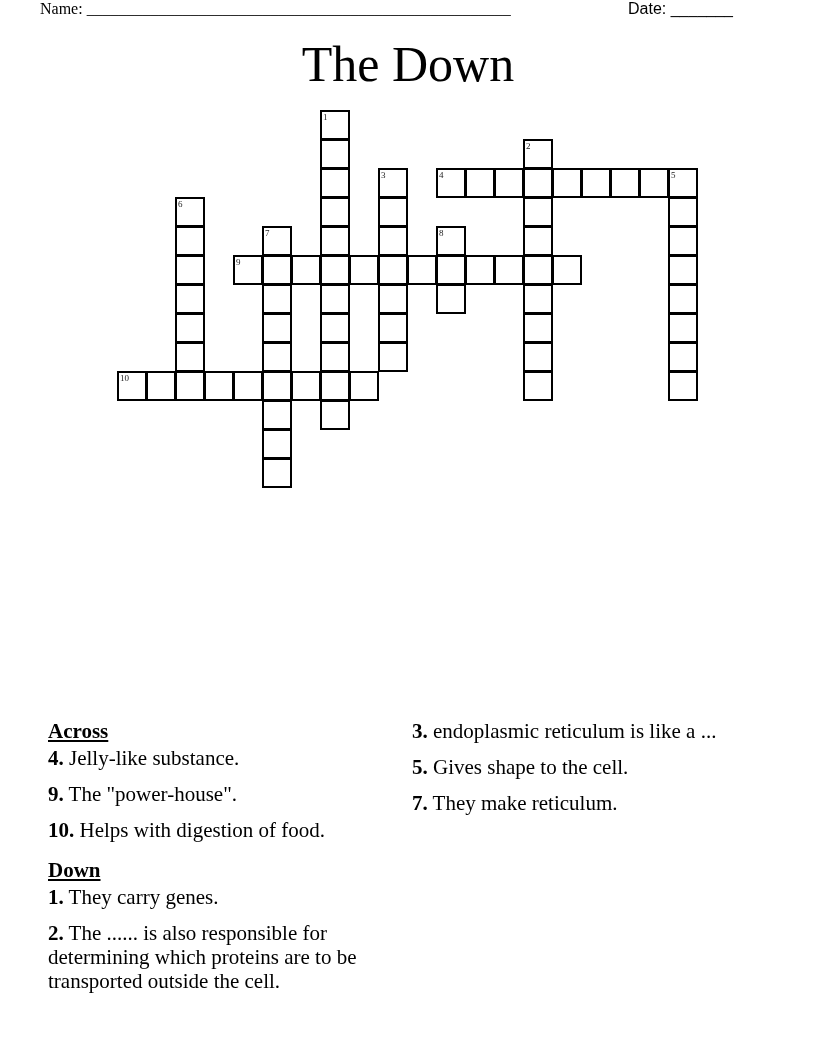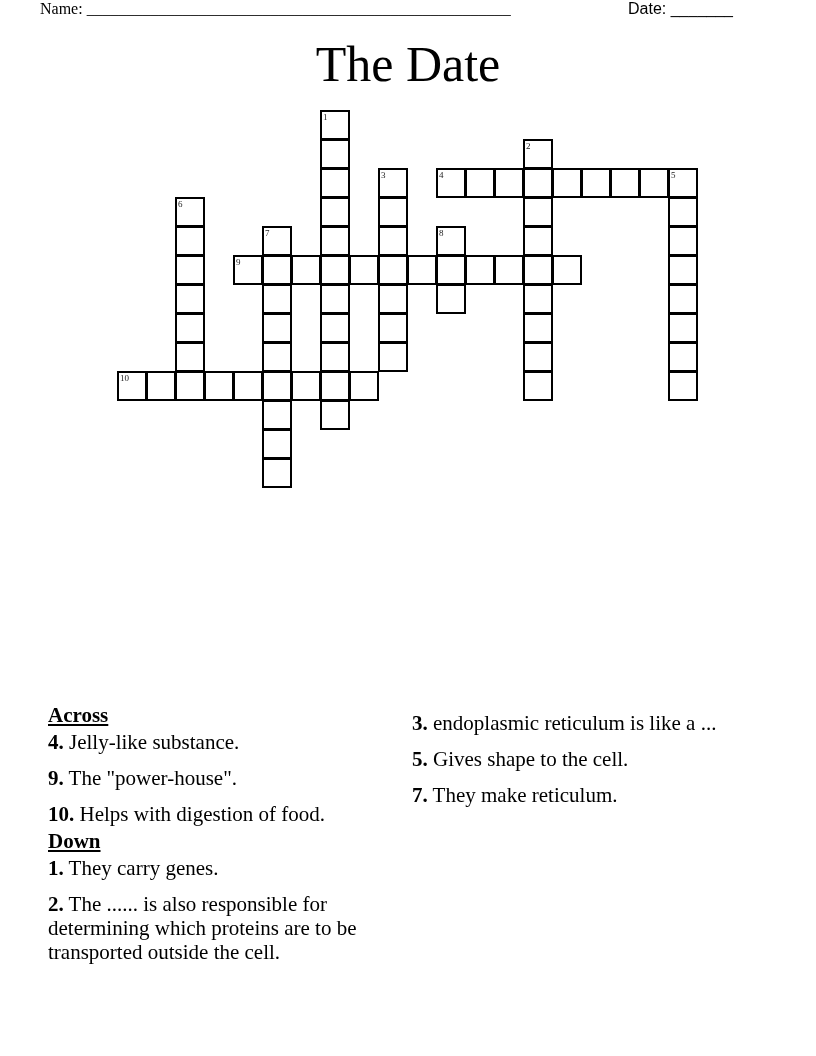--- a/index.html
+++ b/index.html
@@ -6,32 +6,32 @@
     body { width: 816px; height: 1056px; position: relative; overflow: hidden; color: #000; }
     .header-line { position: absolute; top: 0; left: 40px; font-family: Liberation Serif, serif; font-size: 16px; line-height: 18px; white-space: pre; }
     .date-line { position: absolute; top: 0; left: 628px; font-family: "Liberation Sans", sans-serif; font-size: 16px; line-height: 18px; white-space: pre; }
     .title { position: absolute; top: 34px; left: 0; width: 816px; text-align: center; font-family: "Liberation Serif", serif; font-size: 50px; line-height: 60px; }
     #grid { position: absolute; left: 0; top: 0; width: 816px; height: 520px; }
     .cell { position: absolute; width: 29px; height: 29px; box-sizing: border-box; border: 2px solid #000; background: #fff; }
     .cell .num { position: absolute; top: 0px; left: 1px; font-family: "Liberation Serif", serif; font-size: 9px; line-height: 10px; color: #222; }
     .clues { position: absolute; font-family: "Liberation Serif", serif; font-size: 21px; line-height: 24px; }
     .clues-left { left: 48px; top: 703px; width: 350px; }
     .clues-right { left: 412px; top: 703px; width: 340px; }
-    .clue-head { font-weight: bold; text-decoration: underline; margin-top: 0; }
+    .clue-head { font-weight: bold; text-decoration: underline; margin-top: 16px; }
     .clue { margin: 3px 0 3px 0; }
     .clue b { font-weight: bold; }
     .clue-tight { margin-top: 12px; }
   </style>
 </head>
 <body>
 
 <div class="header-line">Name: _____________________________________________________</div>
 <div class="date-line">Date: _______</div>
 
-<div class="title">The Date</div>
+<div class="title">The Down</div>
 
 <div id="grid">
     <div class="cell" style="left: 320px; top: 110px; width: 30px; height: 30px;">
       <span class="num">1</span>
     </div>
     <div class="cell" style="left: 320px; top: 139px; width: 30px; height: 30px;"></div>
     <div class="cell" style="left: 320px; top: 168px; width: 30px; height: 30px;"></div>
     <div class="cell" style="left: 320px; top: 197px; width: 30px; height: 30px;"></div>
     <div class="cell" style="left: 320px; top: 226px; width: 30px; height: 30px;"></div>
     <div class="cell" style="left: 320px; top: 255px; width: 30px; height: 30px;"></div>
@@ -127,16 +127,16 @@
   <div class="clue-head">Across</div>
   <div class="clue"><b>4.</b><span> Jelly-like substance.</span></div>
   <div class="clue clue-tight"><b>9.</b><span> The "power-house".</span></div>
   <div class="clue clue-tight"><b>10.</b><span> Helps with digestion of food.</span></div>
   <div class="clue-head">Down</div>
   <div class="clue"><b>1.</b><span> They carry genes.</span></div>
   <div class="clue clue-tight"><b>2.</b><span> The ...... is also responsible for determining which proteins are to be transported outside the cell.</span></div>
 </div>
 
 <div class="clues clues-right">
-  <div class="clue" style="margin-top:8px"><b>3.</b><span> endoplasmic reticulum is like a ...</span></div>
+  <div class="clue" style="margin-top:16px"><b>3.</b><span> endoplasmic reticulum is like a ...</span></div>
   <div class="clue clue-tight"><b>5.</b><span> Gives shape to the cell.</span></div>
   <div class="clue clue-tight"><b>7.</b><span> They make reticulum.</span></div>
 </div>
 
 </body></html>

